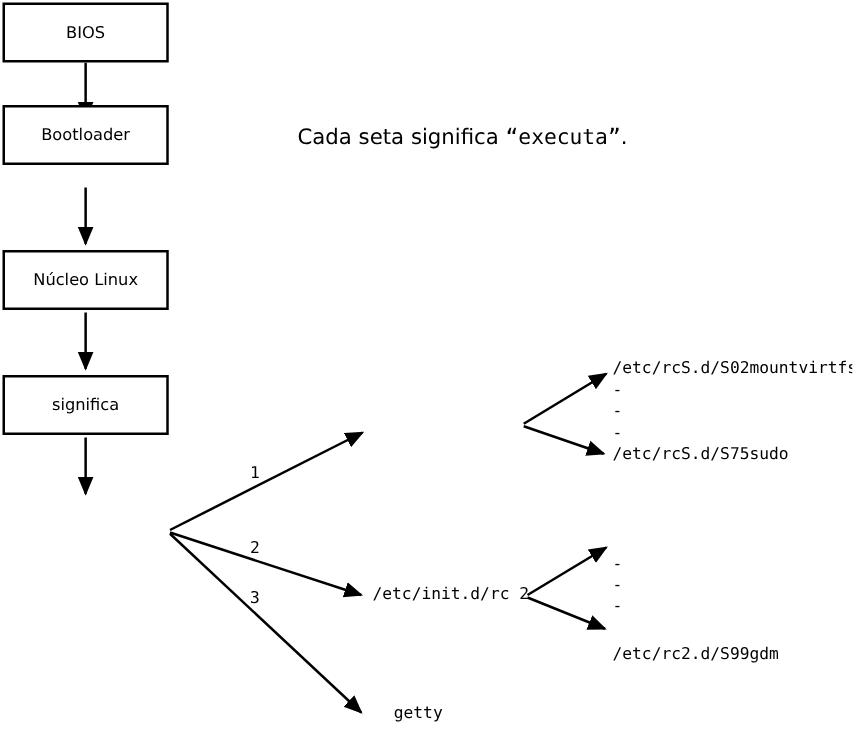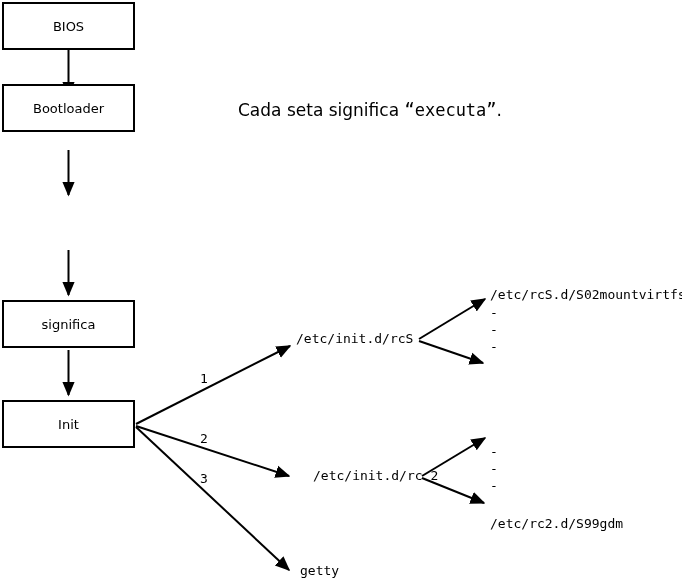--- a/index.html
+++ b/index.html
@@ -74,40 +74,40 @@
     <line x1="422" y1="476" x2="485" y2="438" marker-end="url(#ah)"></line>
     <line x1="422" y1="478" x2="484" y2="503" marker-end="url(#ah)"></line>
   </svg>
 
   <div class="box" style="top:2px">
       <span>BIOS</span>
     </div>
   <div class="box" style="top:84px">
       <span>Bootloader</span>
     </div>
+  <div class="box" style="top:200px">
+      <span>Núcleo Linux</span>
+    </div>
   <div class="box" style="top:300px">
       <span>significa</span>
-    </div>
-  <div class="box" style="top:400px">
-      <span>Init</span>
     </div>
 
   <div class="note"><span>Cada seta significa </span><span class="mono">“executa”</span><span>.</span></div>
 
   <div class="lbl" style="left:200px; top:371px">1</div>
   <div class="lbl" style="left:200px; top:431px">2</div>
   <div class="lbl" style="left:200px; top:471px">3</div>
 
-  <div class="lbl" style="left:296px; top:331px">/etc/init.d/rcS</div>
   <div class="lbl" style="left:490px; top:287px">/etc/rcS.d/S02mountvirtfs</div>
   <div class="lbl" style="left:490px; top:305px">-</div>
   <div class="lbl" style="left:490px; top:322px">-</div>
   <div class="lbl" style="left:490px; top:339px">-</div>
+  <div class="lbl" style="left:490px; top:356px">/etc/rcS.d/S75sudo</div>
 
-  <div class="lbl" style="left:313px; top:468px">/etc/init.d/rc 2</div>
+  <div class="lbl" style="left:298px; top:468px">/etc/init.d/rc 2</div>
   <div class="lbl" style="left:490px; top:444px">-</div>
   <div class="lbl" style="left:490px; top:461px">-</div>
   <div class="lbl" style="left:490px; top:478px">-</div>
   <div class="lbl" style="left:490px; top:516px">/etc/rc2.d/S99gdm</div>
 
-  <div class="lbl" style="left:300px; top:563px">getty</div>
+  <div class="lbl" style="left:315px; top:563px">getty</div>
 
 </div>
 
 </body></html>

